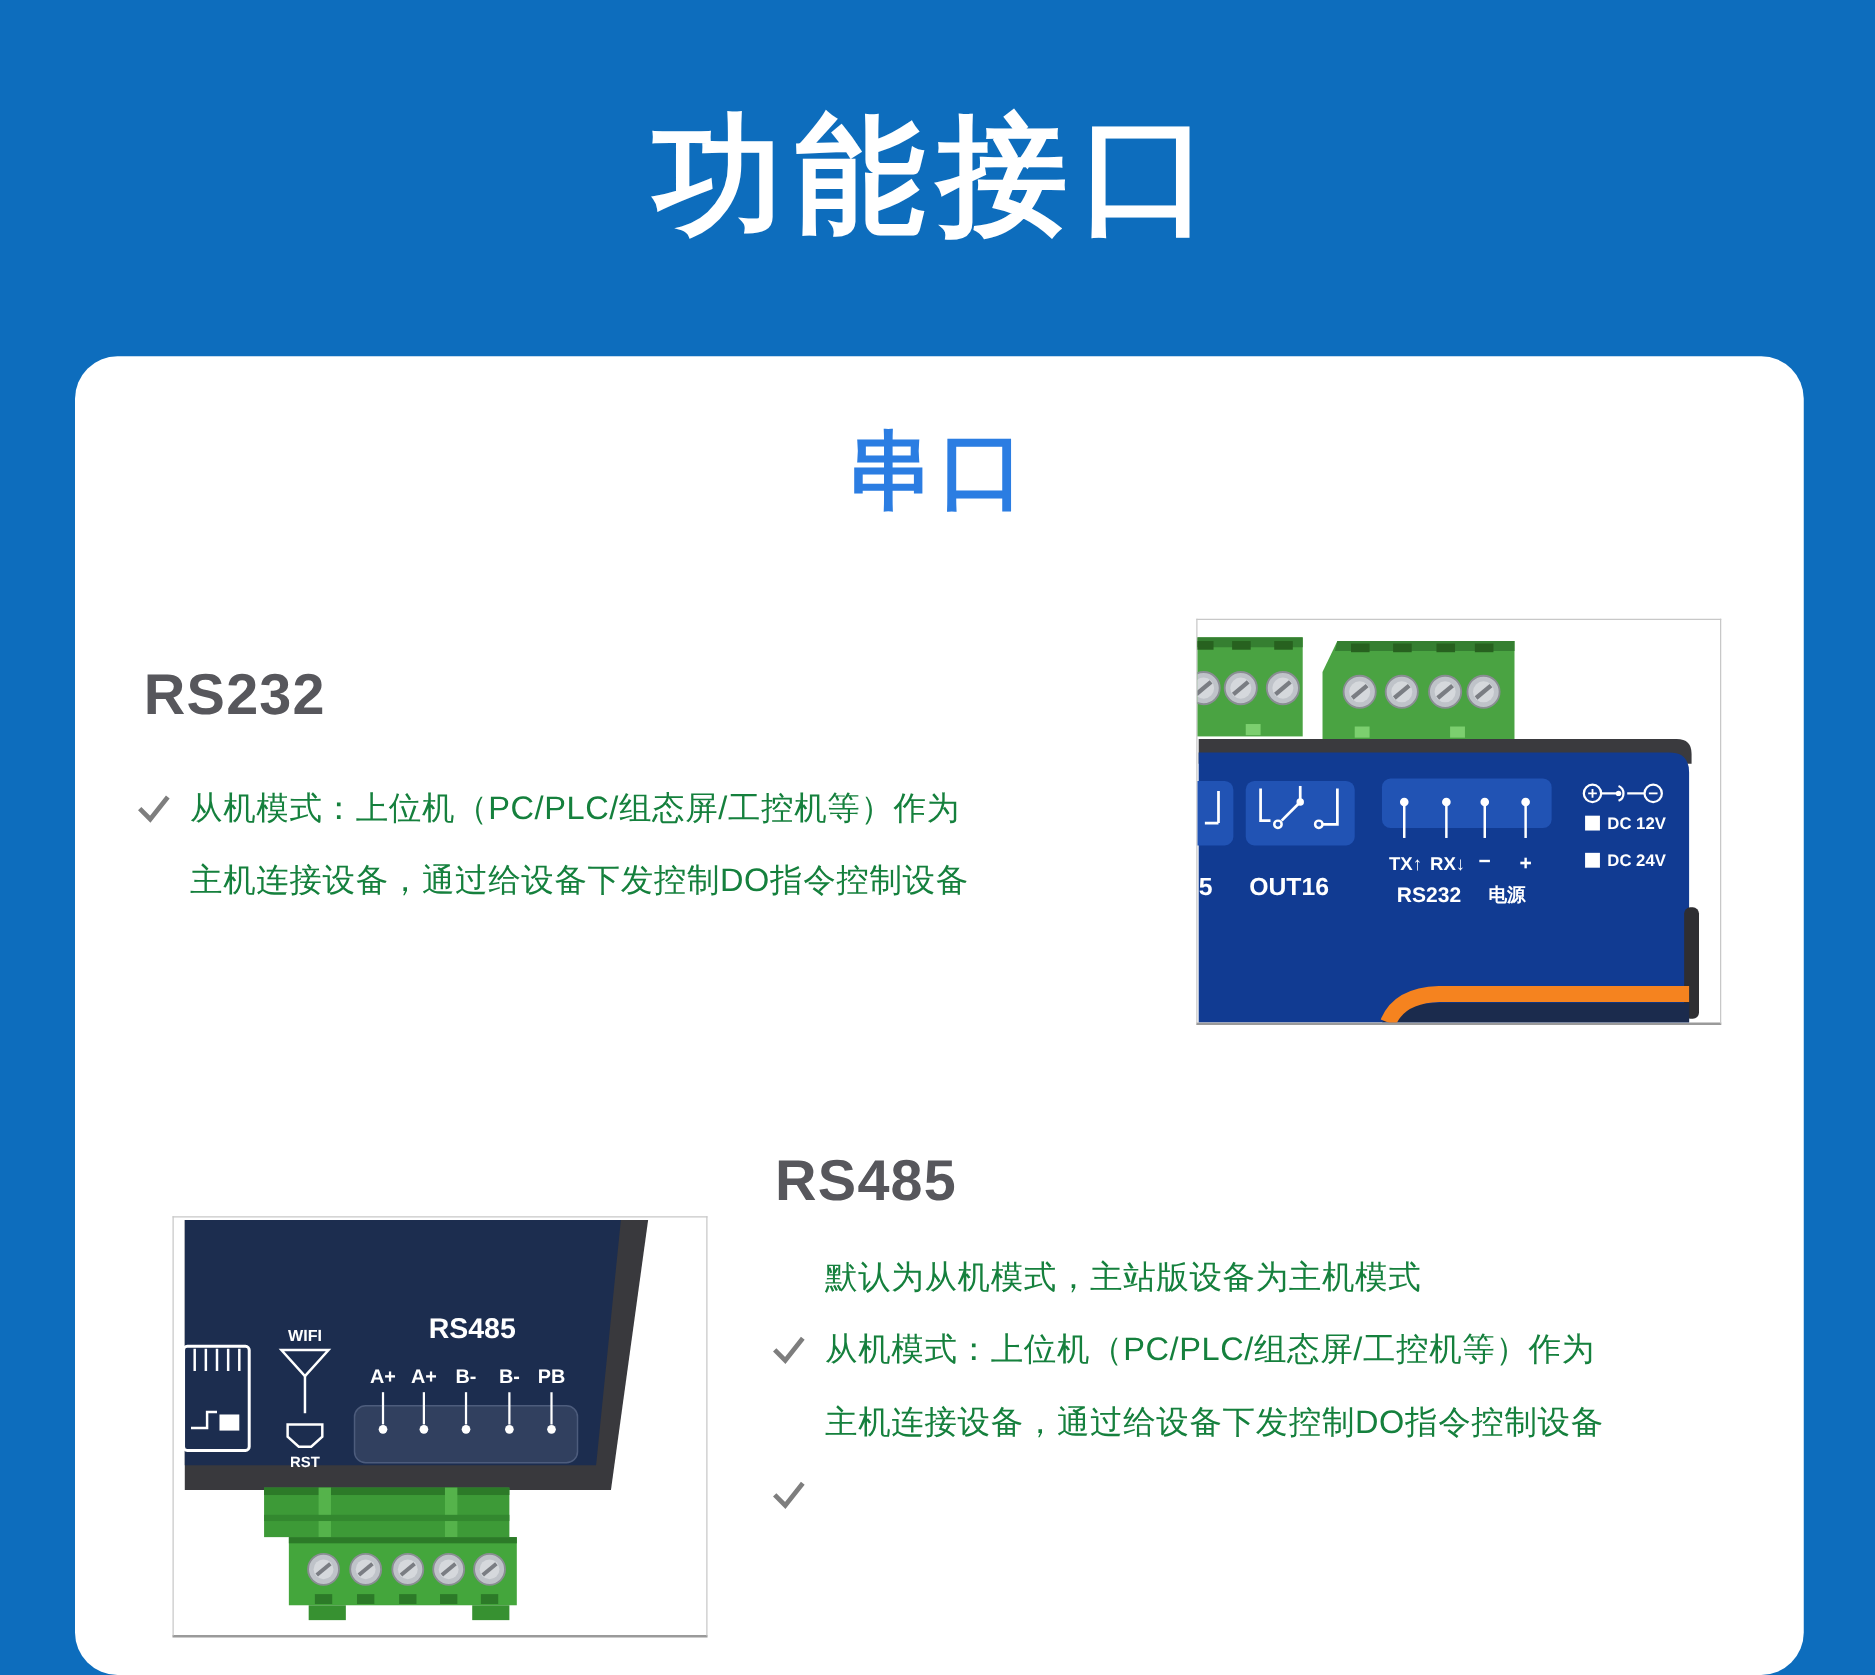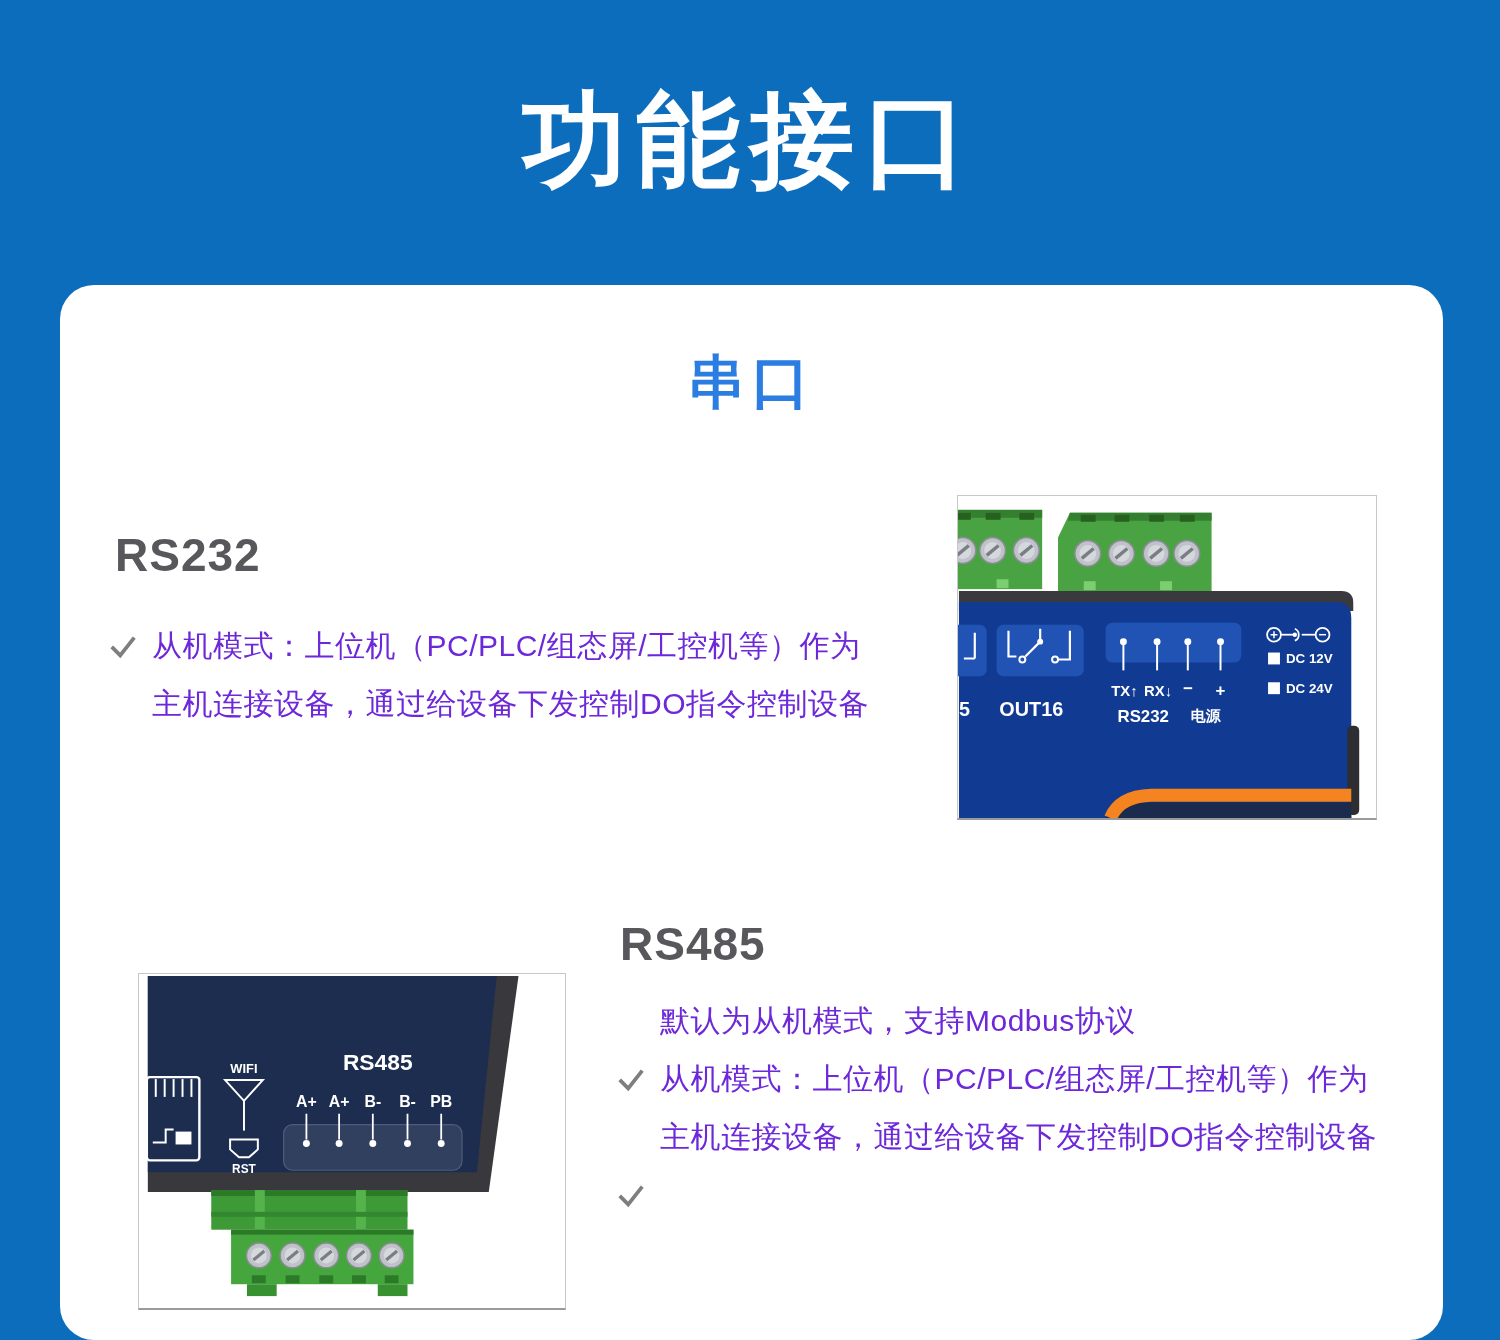--- a/index.html
+++ b/index.html
@@ -2,31 +2,31 @@
 <html><head>
 <meta charset="utf-8">
 <style>
   html,body{margin:0;padding:0;background:#0d6dbd;}
   .stage{position:relative;width:1500px;height:1340px;background:#0d6dbd;overflow:hidden;
          font-family:"Liberation Sans","DejaVu Sans",sans-serif;}
   .page-title{position:absolute;top:72px;left:0;width:100%;text-align:center;
               color:#ffffff;font-size:104px;font-weight:900;letter-spacing:10px;}
   .card{position:absolute;left:60px;top:285px;width:1383px;height:1055px;
         background:#ffffff;border-radius:34px;}
-  .card-title{position:absolute;top:59px;left:0;width:100%;text-align:center;
-              color:#2b7de2;font-size:58px;font-weight:800;letter-spacing:6px;}
+  .card-title{position:absolute;top:47px;left:0;width:100%;text-align:center;
+              color:#2b7de2;font-size:68px;font-weight:800;letter-spacing:6px;}
   .h-sub{position:absolute;color:#57575c;font-size:46px;font-weight:600;letter-spacing:1px;}
   .rs232-h{left:55px;top:243px;}
   .rs485-h{left:560px;top:632px;}
   .rows{position:absolute;}
   .rs232-rows{left:48px;top:332px;}
   .rs485-rows{left:556px;top:707px;}
   .row{display:flex;align-items:center;height:58px;white-space:nowrap;}
   .chk{width:44px;display:flex;align-items:center;justify-content:flex-start;flex:none;}
-  .row-text{font-size:30px;color:#6d28d9;letter-spacing:0.5px;}
+  .row-text{font-size:26px;color:#15803d;letter-spacing:0.5px;}
   .photo{position:absolute;background:#ffffff;border:1px solid #c8c8c8;
          border-bottom:2px solid #9a9a9a;box-sizing:border-box;}
   .photo-rs232{left:897px;top:210px;width:420px;height:325px;}
   .photo-rs485{left:78px;top:640px;width:428px;height:337px;margin-top:48px;}
   .photo svg{display:block;width:100%;height:100%;}
   .photo svg text{font-family:"Liberation Sans","DejaVu Sans",sans-serif;fill:#ffffff;font-weight:bold;}
 </style>
 </head>
 <body>
 
@@ -232,21 +232,21 @@
           <rect x="108" y="313" width="30" height="12" fill="#379131"></rect>
           <rect x="240" y="313" width="30" height="12" fill="#379131"></rect>
         </g>
       </svg>
     </div>
 
     <div class="h-sub rs485-h">RS485</div>
     <div class="rows rs485-rows">
       <div class="row">
         <span class="chk"></span>
-        <span class="row-text">默认为从机模式，支持Modbus协议</span>
+        <span class="row-text">默认为从机模式，主站版设备为主机模式</span>
       </div>
       <div class="row">
         <span class="chk">
           <svg width="30" height="30" viewBox="0 0 32 32">
               <polyline points="4,17 13,26 28,7" fill="none" stroke="#7e7e7e" stroke-width="4"></polyline>
             </svg>
         </span>
         <span class="row-text">从机模式：上位机（PC/PLC/组态屏/工控机等）作为</span>
       </div>
       <div class="row">

